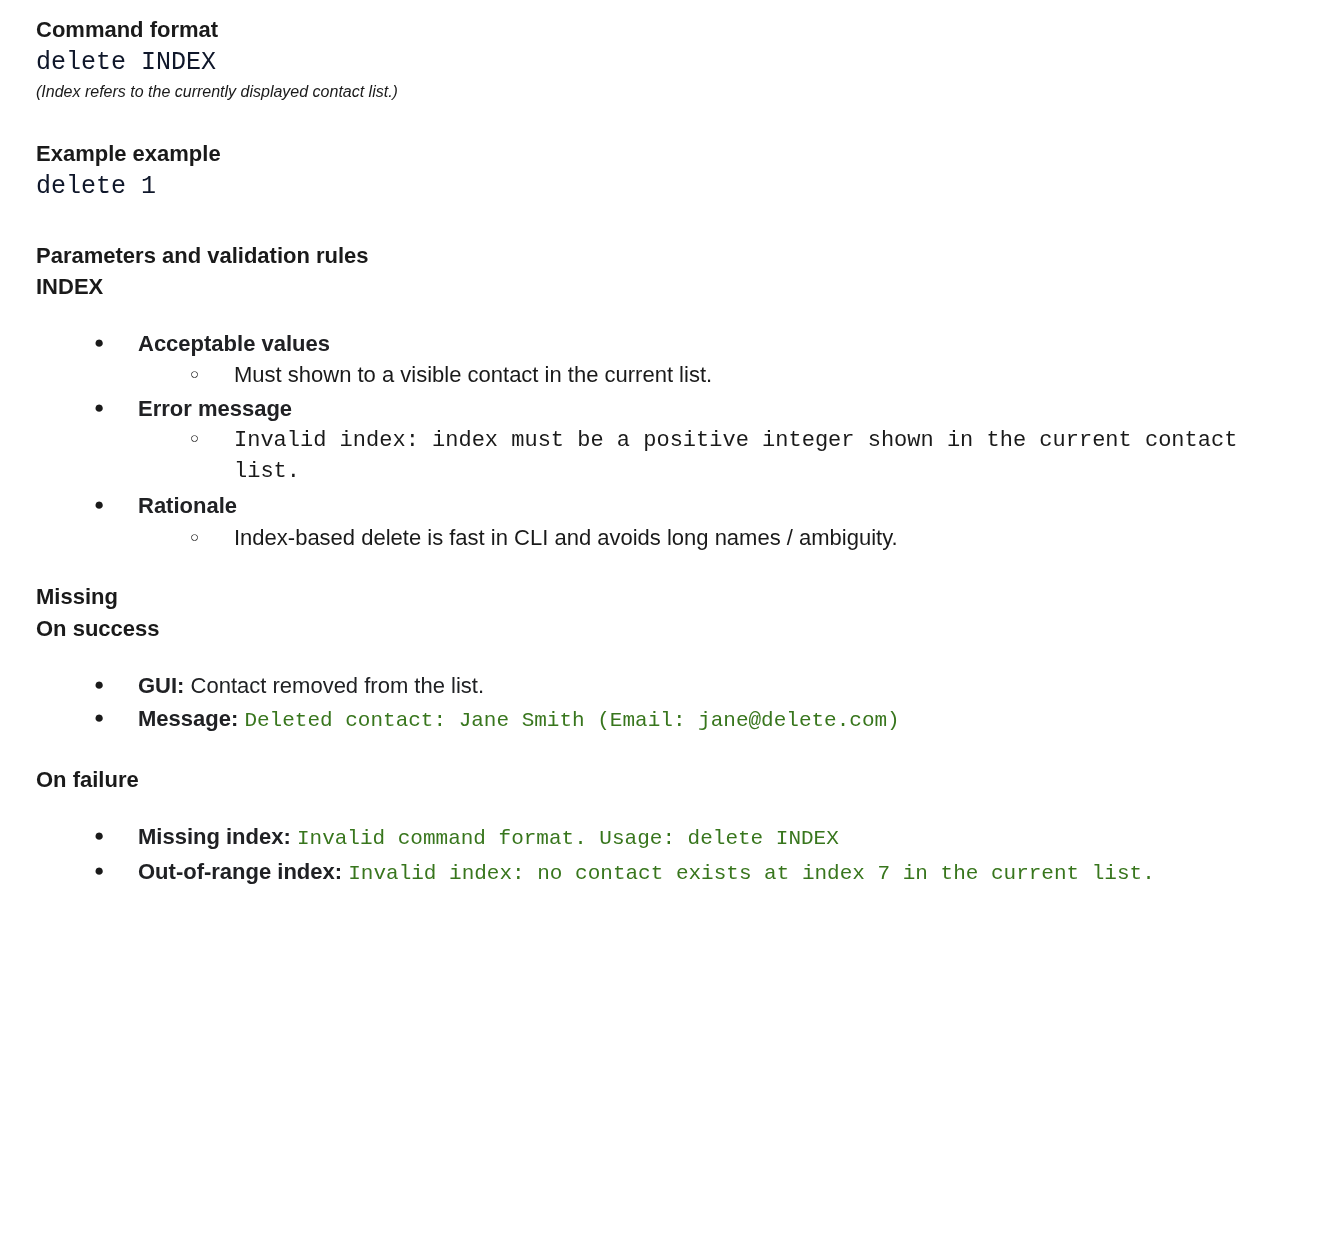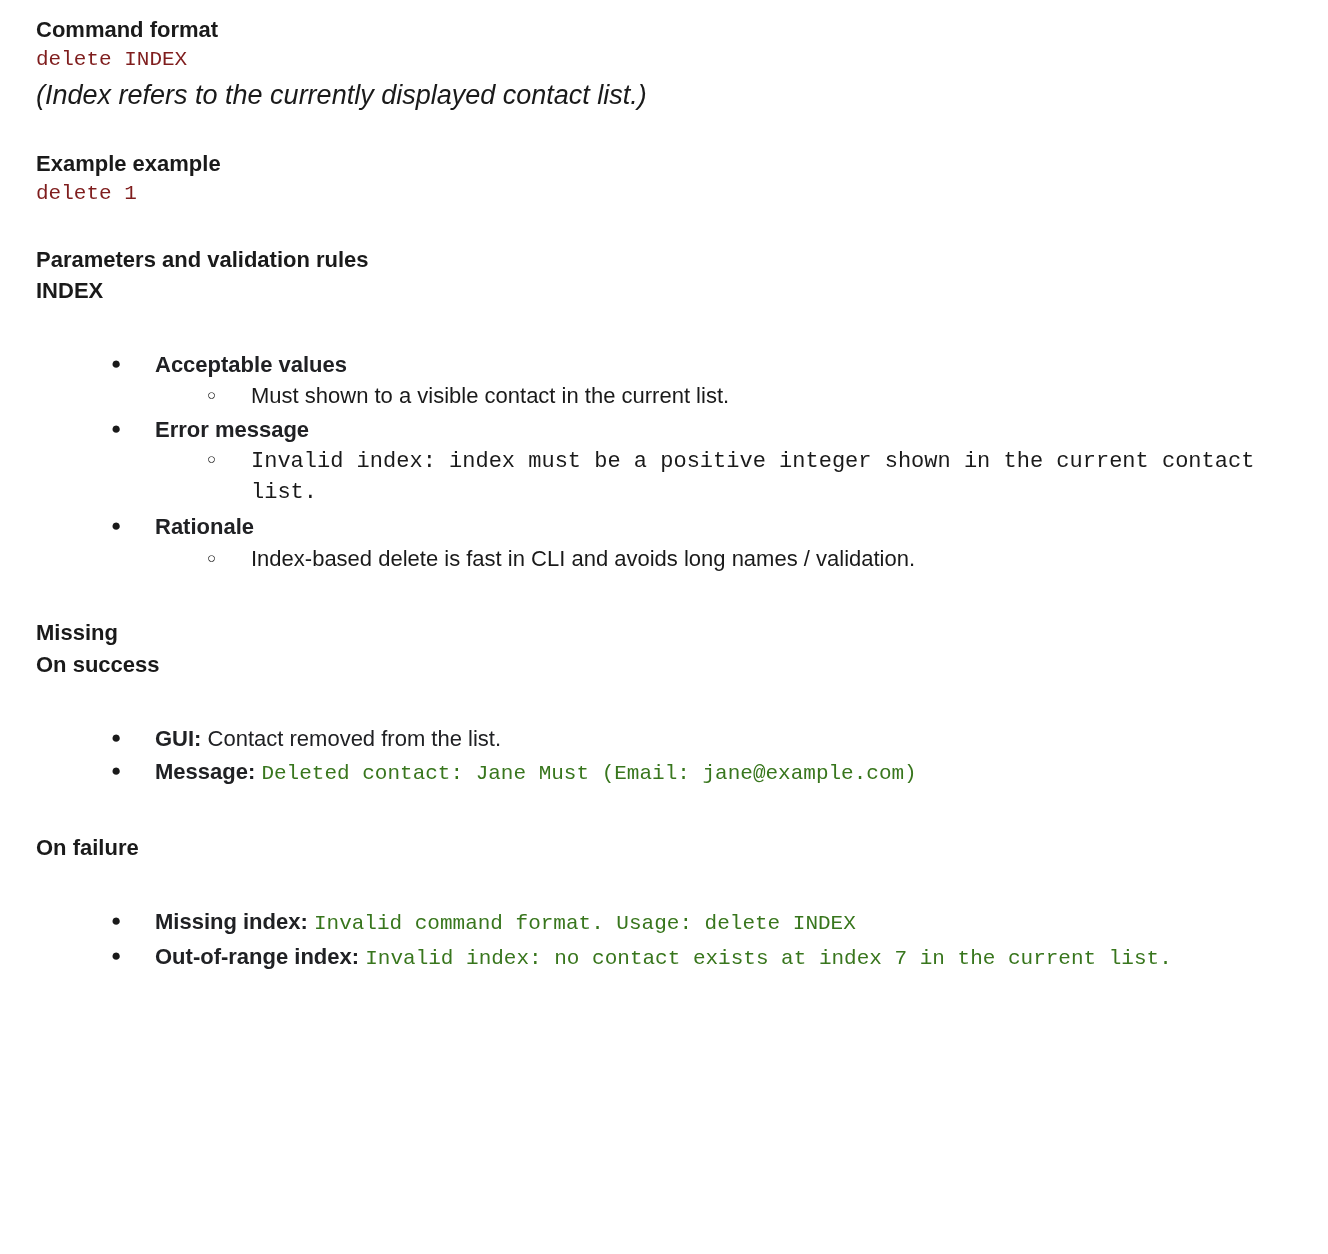--- a/index.html
+++ b/index.html
@@ -18,39 +18,39 @@
     padding: 14px 44px 20px 36px;
     box-sizing: border-box;
   }
   .h-bold {
     font-size: 22px;
     font-weight: bold;
     line-height: 1.42;
     color: #1a1a1a;
   }
   .para {
-    font-size: 27px;
+    font-size: 16px;
     line-height: 1.42;
     color: #1a1a1a;
   }
   .italic {
     font-style: italic;
   }
   .code-line {
     font-family: "Liberation Mono", "DejaVu Sans Mono", monospace;
-    color: #7f1d1d;
-    font-size: 21px;
+    color: #0f172a;
+    font-size: 25px;
     line-height: 1.45;
   }
   .spacer-lg { height: 34px; }
   .spacer-md { height: 26px; }
 
   ul.lvl1 {
     list-style: none;
-    margin: 17px;
+    margin: 0;
     padding: 0 0 0 58px;
   }
   ul.lvl1 > li {
     position: relative;
     font-size: 22px;
     line-height: 1.42;
     margin: 0 0 2px 0;
     padding-left: 44px;
   }
   ul.lvl1 > li::before {
@@ -121,40 +121,40 @@
     </li>
     <li>
       <span class="strong">Error message</span>
       <ul class="lvl2">
         <li class="inline-code">Invalid index: index must be a positive integer shown in the current contact list.</li>
       </ul>
     </li>
     <li>
       <span class="strong">Rationale</span>
       <ul class="lvl2">
-        <li>Index-based delete is fast in CLI and avoids long names / validation.</li>
+        <li>Index-based delete is fast in CLI and avoids long names / ambiguity.</li>
       </ul>
     </li>
   </ul>
 
   <div class="spacer-md"></div>
 
   <div class="h-bold">Missing</div>
   <div class="h-bold">On success</div>
 
   <div class="spacer-md"></div>
 
   <ul class="lvl1">
     <li>
       <span class="strong">GUI:</span>
       <span>Contact removed from the list.</span>
     </li>
     <li>
       <span class="strong">Message:</span>
-      <span class="inline-code">Deleted contact: Jane Must (Email: jane@example.com)</span>
+      <span class="inline-code">Deleted contact: Jane Smith (Email: jane@delete.com)</span>
     </li>
   </ul>
 
   <div class="spacer-md"></div>
 
   <div class="h-bold">On failure</div>
 
   <div class="spacer-md"></div>
 
   <ul class="lvl1">

